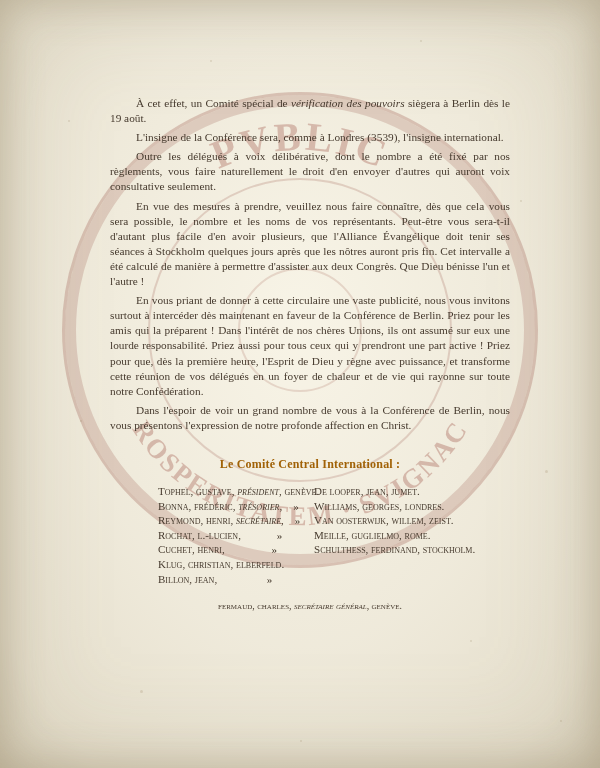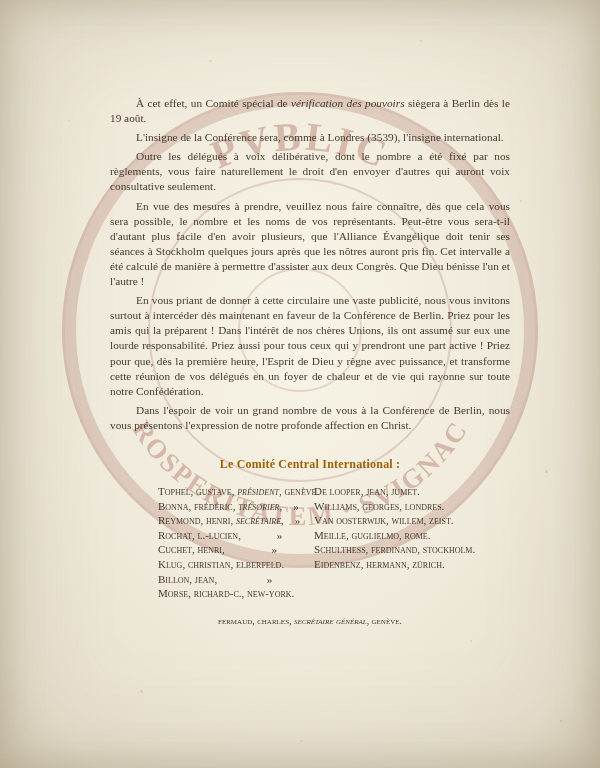--- a/index.html
+++ b/index.html
@@ -173,29 +173,27 @@
 
     <div class="cols">
       <div class="col left">
           <div class="name sc">Tophel, Gustave, <em>président</em>, Genève.</div>
           <div class="name sc">Bonna, Frédéric, <em>trésorier</em>, &nbsp;&nbsp;&nbsp;»</div>
           <div class="name sc">Reymond, Henri, <em>secrétaire</em>, &nbsp;&nbsp;&nbsp;»</div>
           <div class="name sc">Rochat, L.-Lucien, &nbsp;&nbsp;&nbsp;&nbsp;&nbsp;&nbsp;&nbsp;&nbsp;&nbsp;&nbsp;&nbsp;&nbsp;»</div>
           <div class="name sc">Cuchet, Henri, &nbsp;&nbsp;&nbsp;&nbsp;&nbsp;&nbsp;&nbsp;&nbsp;&nbsp;&nbsp;&nbsp;&nbsp;&nbsp;&nbsp;&nbsp;&nbsp;»</div>
           <div class="name sc">Klug, Christian, Elberfeld.</div>
           <div class="name sc">Billon, Jean, &nbsp;&nbsp;&nbsp;&nbsp;&nbsp;&nbsp;&nbsp;&nbsp;&nbsp;&nbsp;&nbsp;&nbsp;&nbsp;&nbsp;&nbsp;&nbsp;&nbsp;»</div>
-          <div class="name sc">Morse, Richard-C., New-York.</div>
         </div>
       <div class="col right">
           <div class="name sc">de Looper, Jean, Jumet.</div>
           <div class="name sc">Williams, Georges, Londres.</div>
           <div class="name sc">van Oosterwijk, Willem, Zeist.</div>
           <div class="name sc">Meille, Guglielmo, Rome.</div>
           <div class="name sc">Schulthess, Ferdinand, Stockholm.</div>
-          <div class="name sc">Eidenbenz, Hermann, Zürich.</div>
         </div>
     </div>
 
     <div class="secretary"><span class="sc">Fermaud, Charles, <em>secrétaire général</em>, Genève.</span></div>
   </div>
 
   <div class="edge-shadow"></div>
 <div class="speck" style="left: 68px; top: 120px; width: 2px; height: 2px;"></div>
     <div class="speck" style="left: 520px; top: 200px; width: 2px; height: 2px;"></div>
     <div class="speck" style="left: 140px; top: 690px; width: 3px; height: 3px;"></div>

